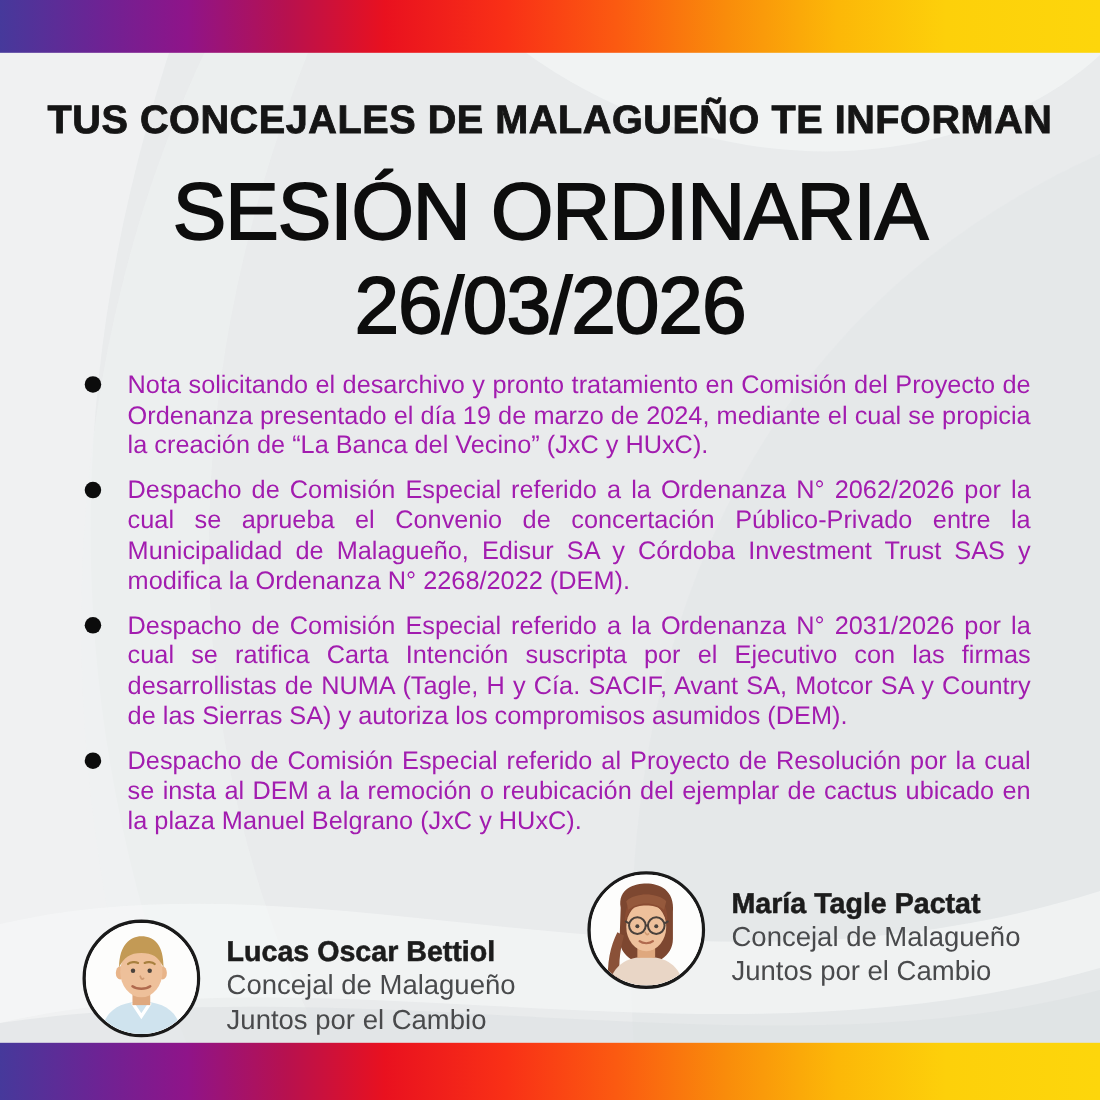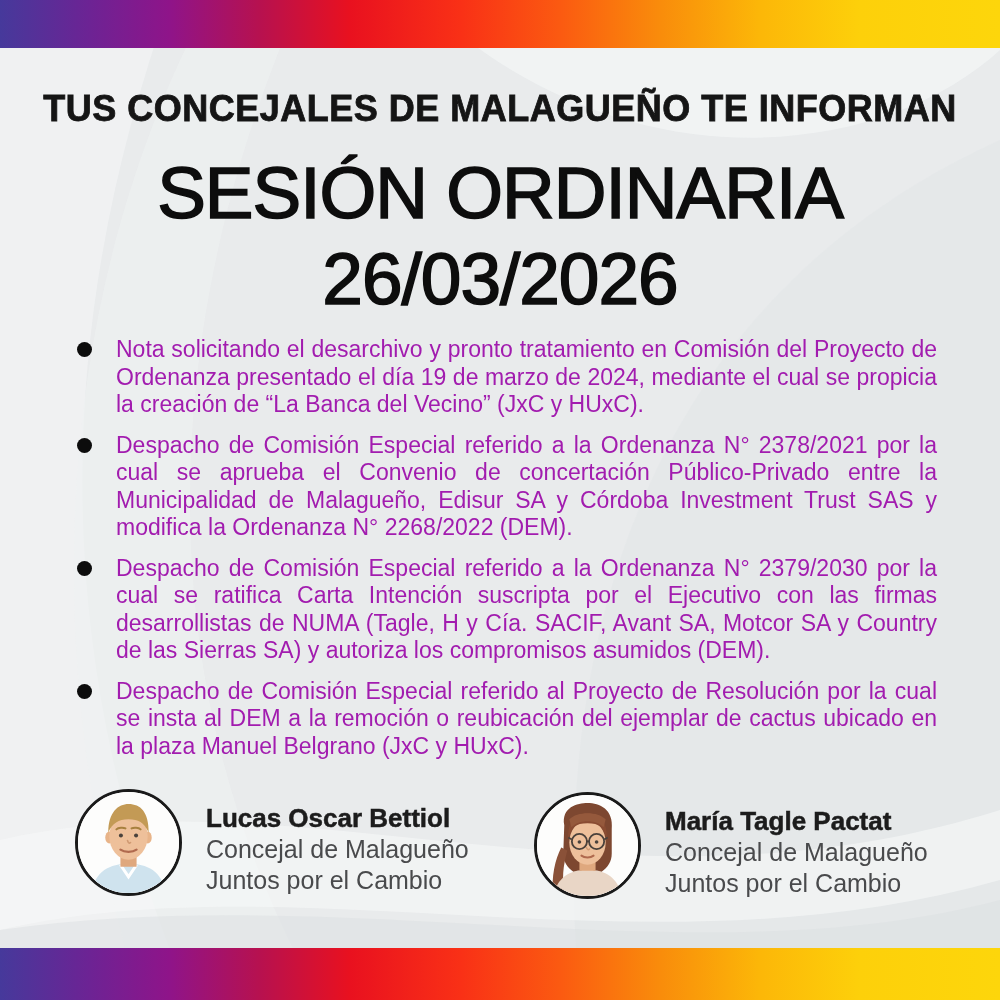--- a/index.html
+++ b/index.html
@@ -58,21 +58,21 @@
     padding-left: 41px;
     margin-bottom: 13px;
   }
   .bullet-list li .dot {
     position: absolute; left: 2px; top: 6px;
     width: 15px; height: 15px; border-radius: 50%;
     background: #0c0c0c;
   }
   .people-row { position: absolute; left: 0; top: 0; width: 1000px; height: 1000px; z-index: 3; }
   .person { position: absolute; display: flex; align-items: flex-start; }
-  .person-left  { left: 75px;  top: 789px; }
+  .person-left  { left: 75px;  top: 836px; }
   .person-right { left: 534px; top: 792px; }
   .portrait {
     width: 107px; height: 107px; border-radius: 50%;
     border: 3px solid #1a1a1a;
     background: #ffffff;
     overflow: hidden;
     flex: 0 0 auto;
     box-sizing: border-box;
   }
   .portrait svg { display: block; width: 101px; height: 101px; }
@@ -110,25 +110,25 @@
     <div>26/03/2026</div>
   </div>
 
   <ul class="bullet-list">
     <li>
       <span class="dot"></span>
       <span>Nota solicitando el desarchivo y pronto tratamiento en Comisión del Proyecto de Ordenanza presentado el día 19 de marzo de 2024, mediante el cual se propicia la creación de “La Banca del Vecino” (JxC y HUxC).</span>
     </li>
     <li>
       <span class="dot"></span>
-      <span>Despacho de Comisión Especial referido a la Ordenanza N° 2378/2021 por la cual se aprueba el Convenio de concertación Público-Privado entre la Municipalidad de Malagueño, Edisur SA y Córdoba Investment Trust SAS y modifica la Ordenanza N° 2268/2022 (DEM).</span>
+      <span>Despacho de Comisión Especial referido a la Ordenanza N° 2062/2026 por la cual se aprueba el Convenio de concertación Público-Privado entre la Municipalidad de Malagueño, Edisur SA y Córdoba Investment Trust SAS y modifica la Ordenanza N° 2268/2022 (DEM).</span>
     </li>
     <li>
       <span class="dot"></span>
-      <span>Despacho de Comisión Especial referido a la Ordenanza N° 2379/2030 por la cual se ratifica Carta Intención suscripta por el Ejecutivo con las firmas desarrollistas de NUMA (Tagle, H y Cía. SACIF, Avant SA, Motcor SA y Country de las Sierras SA) y autoriza los compromisos asumidos (DEM).</span>
+      <span>Despacho de Comisión Especial referido a la Ordenanza N° 2031/2026 por la cual se ratifica Carta Intención suscripta por el Ejecutivo con las firmas desarrollistas de NUMA (Tagle, H y Cía. SACIF, Avant SA, Motcor SA y Country de las Sierras SA) y autoriza los compromisos asumidos (DEM).</span>
     </li>
     <li>
       <span class="dot"></span>
       <span>Despacho de Comisión Especial referido al Proyecto de Resolución por la cual se insta al DEM a la remoción o reubicación del ejemplar de cactus ubicado en la plaza Manuel Belgrano (JxC y HUxC).</span>
     </li>
   </ul>
 
   <div class="people-row">
 
     <div class="person person-left">

